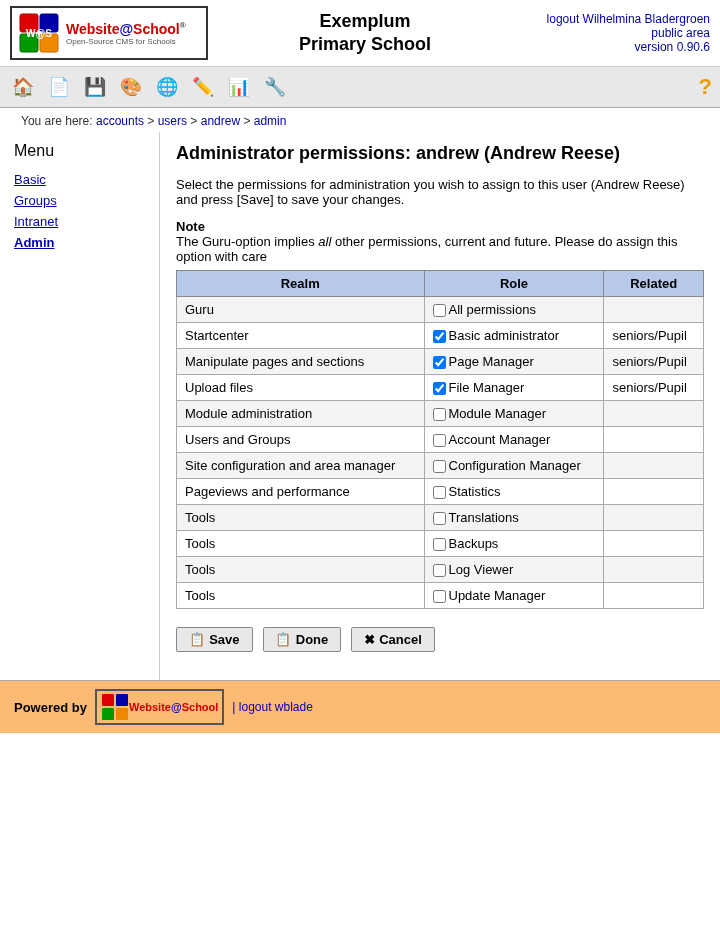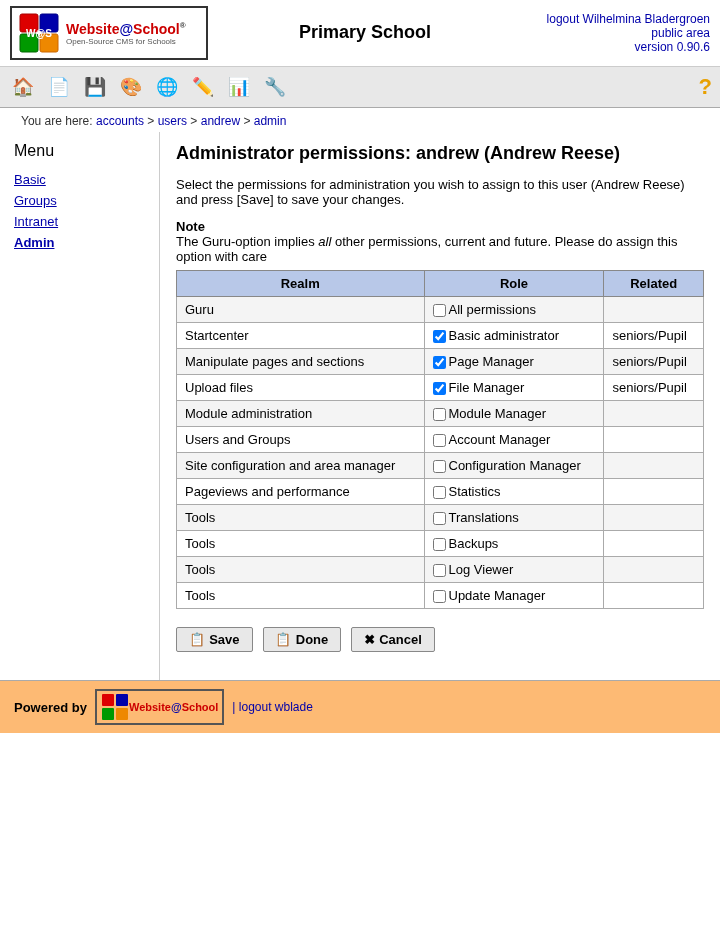--- a/index.html
+++ b/index.html
@@ -74,20 +74,21 @@
         <rect x="22" y="22" width="18" height="18" rx="2" fill="#e80" stroke="#c60" stroke-width="1"></rect>
         <text x="21" y="25" text-anchor="middle" font-size="10" fill="#fff" font-weight="bold">W@S</text>
       </svg>
       <div>
         <div style="font-size:14px;font-weight:bold;color:#c00;">Website<span style="color:#00a;">@</span>School<sup style="font-size:8px;color:#333;">®</sup></div>
         <div style="font-size:8px;color:#555;">Open-Source CMS for Schools</div>
       </div>
     </div>
   </div>
   <div id="school-name">
+    <div>Exemplum</div>
     <div>Primary School</div>
   </div>
   <div id="user-info">
     <div style="color:#00a;cursor:pointer;">logout Wilhelmina Bladergroen</div>
     <div>public area</div>
     <div>version 0.90.6</div>
   </div>
 </div>
 
 <div id="toolbar">

